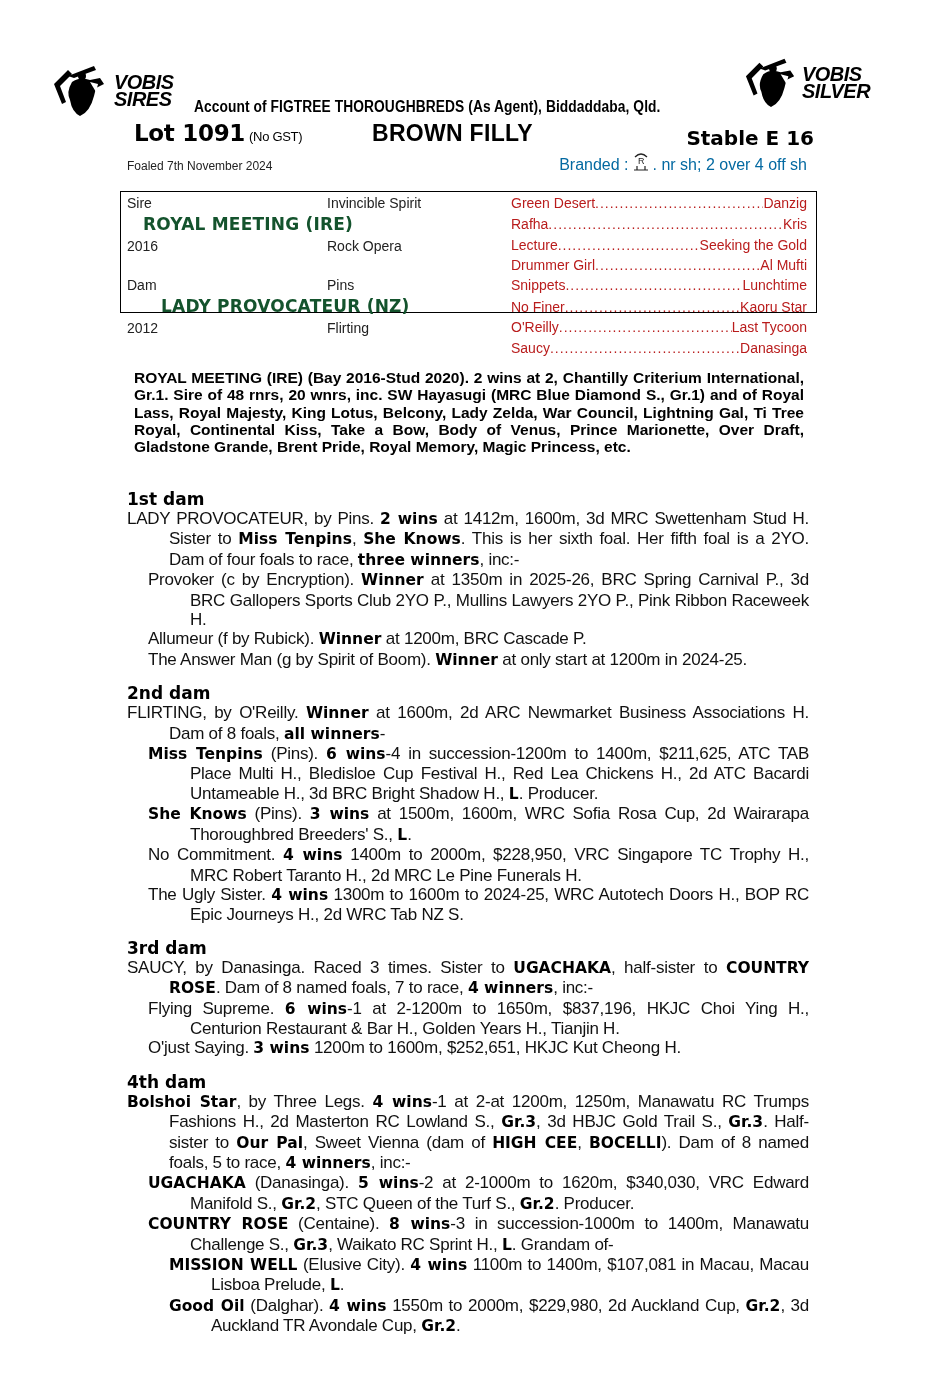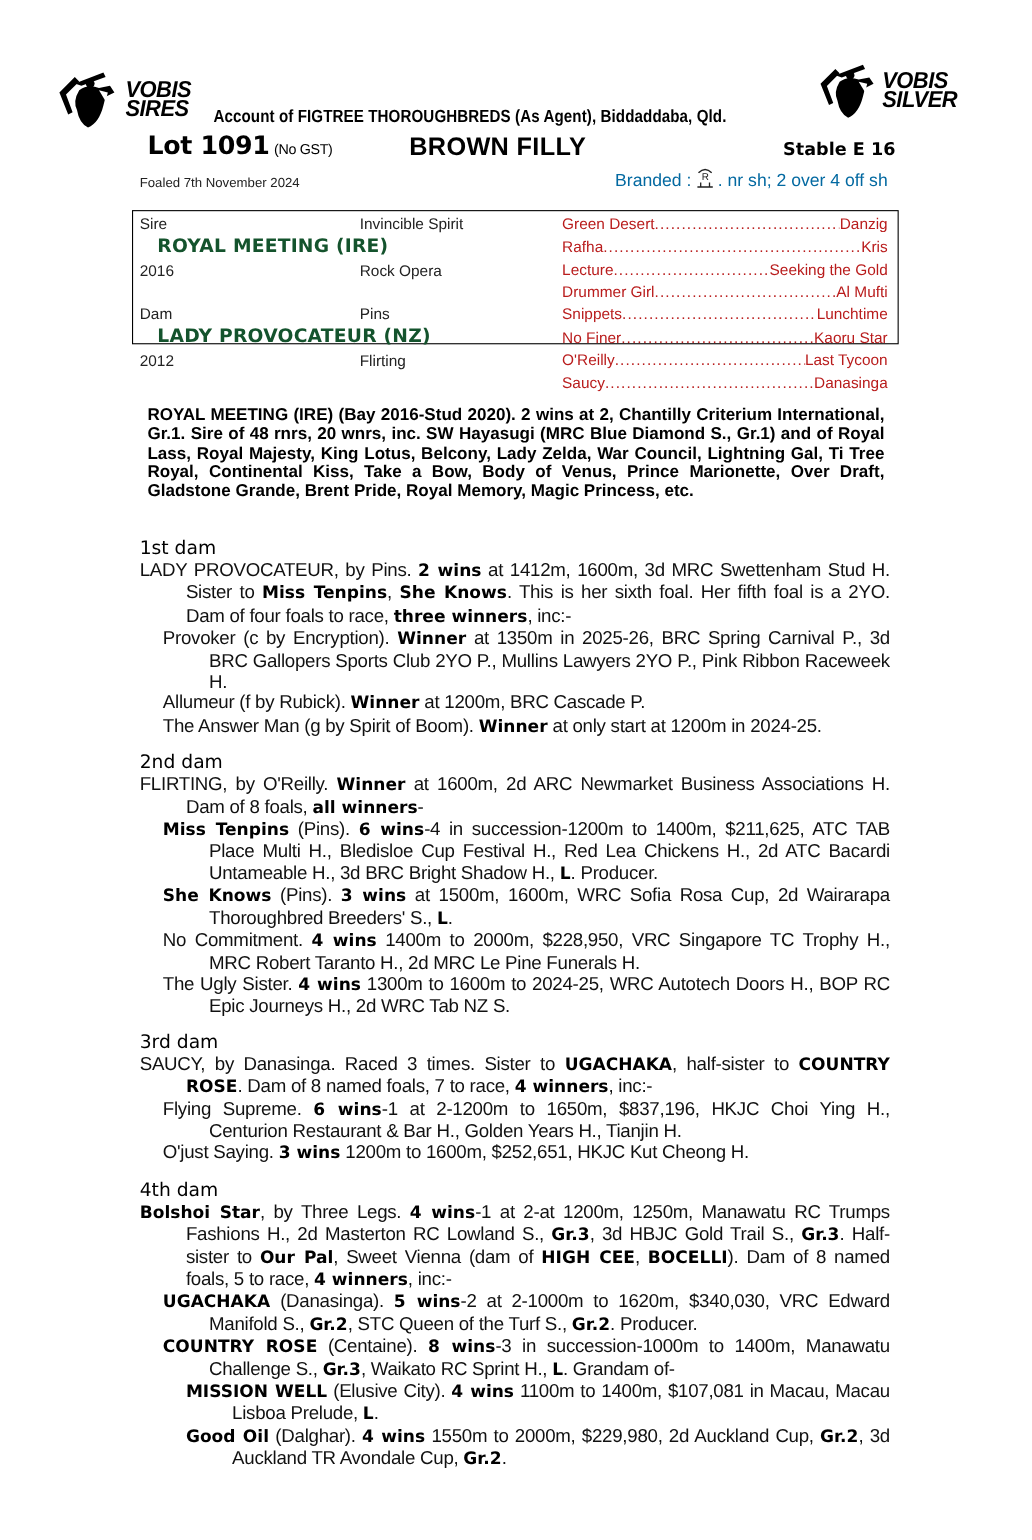--- a/index.html
+++ b/index.html
@@ -7,36 +7,36 @@
   .logo { position: absolute; display: flex; align-items: center; }
   .logo svg { display: block; }
   .logo-text { font-family: "Liberation Sans", sans-serif; font-weight: 900; font-style: italic; font-size: 21px; line-height: 17px; letter-spacing: -0.5px; transform: scaleX(0.95); transform-origin: left; }
   .logo-left { left: 50px; top: 62px; }
   .logo-right { left: 742px; top: 55px; }
   .account { position: absolute; left: 194px; top: 98px; font-family: "Liberation Sans", sans-serif; font-weight: bold; font-size: 16px; transform: scaleX(0.86); transform-origin: left; white-space: nowrap; letter-spacing: 0.1px; }
   .lotline { position: absolute; left: 134px; top: 120px; width: 680px; height: 30px; }
   .lot { position: absolute; left: 0; top: 0; font-weight: 900; font-size: 23px; font-family: "DejaVu Sans", sans-serif; letter-spacing: -0.3px; }
   .nogst { font-weight: normal; font-size: 13px; font-family: "Liberation Sans", sans-serif; margin-left: 4px; }
   .sex { position: absolute; left: 238px; top: 0; font-weight: 900; font-size: 23px; font-family: Liberation Sans, sans-serif; letter-spacing: 0.3px; }
-  .stable { position: absolute; right: 0; top: 6px; font-weight: 900; font-size: 16px; font-family: "DejaVu Sans", sans-serif; }
+  .stable { position: absolute; right: 0; top: 6px; font-weight: 900; font-size: 20px; font-family: "DejaVu Sans", sans-serif; }
   .foaled { position: absolute; left: 127px; top: 159px; font-size: 12px; color: #222; }
   .branded { position: absolute; right: 131px; top: 150px; font-size: 16px; color: #0369a1; display: flex; align-items: flex-end; white-space: nowrap; }
   .brand-glyph { display: inline-block; width: 22px; height: 24px; margin: 0 1px; }
   .pedigree { position: absolute; left: 120px; top: 191px; width: 697px; height: 122px; border: 1.5px solid #000; box-sizing: border-box; text-align: right; }
   .ped-cell { position: absolute; font-size: 14px; color: #222; white-space: nowrap; }
   .ped-bold { font-family: "DejaVu Sans", sans-serif; font-weight: 900; font-size: 17px; color: #14532d; letter-spacing: 0.2px; margin-left: 16px; }
   .gg { position: absolute; left: 390px; width: 296px; font-size: 14px; color: #b91c1c; display: flex; white-space: nowrap; overflow: hidden; }
   .gg .l { flex: 0 0 auto; }
   .gg .dots { flex: 1 1 auto; overflow: hidden; letter-spacing: 1px; }
   .gg .dots::after { content: "................................................................................................................"; }
   .gg .r { flex: 0 0 auto; }
   .sire-summary { position: absolute; left: 134px; top: 369px; width: 670px; font-family: "Liberation Sans", sans-serif; font-weight: bold; font-size: 15.5px; line-height: 17.3px; text-align: justify; transform-origin: left top; }
   .dams { position: absolute; left: 127px; top: 489px; width: 682px; font-family: "Liberation Sans", sans-serif; }
   .dam-section { margin-bottom: 13px; }
-  .dam-heading { font-family: "DejaVu Sans", sans-serif; font-weight: normal; font-size: 17px; line-height: 20px; }
+  .dam-heading { font-family: "DejaVu Sans", sans-serif; font-weight: bold; font-size: 17px; line-height: 20px; }
   .para { font-size: 17px; line-height: 19.4px; text-align: justify; color: #111; letter-spacing: -0.25px; }
   .para b, .hb { font-family: "DejaVu Sans", sans-serif; font-weight: bold; font-size: 15.5px; letter-spacing: 0; color: #000; }
   .lvl0 { padding-left: 42px; text-indent: -42px; }
   .lvl1 { padding-left: 63px; text-indent: -42px; }
   .lvl2 { padding-left: 84px; text-indent: -42px; }
 </style>
 </head>
 <body>
 
 <div class="logo logo-left">
@@ -86,21 +86,21 @@
 </div>
 
 <div class="pedigree">
   <div class="ped-cell" style="left:6px;top:3px;">Sire</div>
   <div class="ped-cell ped-bold" style="left:6px;top:22px;">ROYAL MEETING (IRE)</div>
   <div class="ped-cell" style="left:6px;top:46px;">2016</div>
   <div class="ped-cell" style="left:206px;top:3px;">Invincible Spirit</div>
   <div class="ped-cell" style="left:206px;top:46px;">Rock Opera</div>
 
   <div class="ped-cell" style="left:6px;top:85px;">Dam</div>
-  <div class="ped-cell ped-bold" style="left:6px;top:104px;">LADY PROVOCATEUR (NZ)</div>
+  <div class="ped-cell ped-bold" style="left:24px;top:104px;">LADY PROVOCATEUR (NZ)</div>
   <div class="ped-cell" style="left:6px;top:128px;">2012</div>
   <div class="ped-cell" style="left:206px;top:85px;">Pins</div>
   <div class="ped-cell" style="left:206px;top:128px;">Flirting</div>
 
   <div class="gg" style="top:3px;">
       <span class="l">Green Desert</span>
       <span class="dots"></span>
       <span class="r">Danzig</span>
     </div>
   <div class="gg" style="top:24px;">

